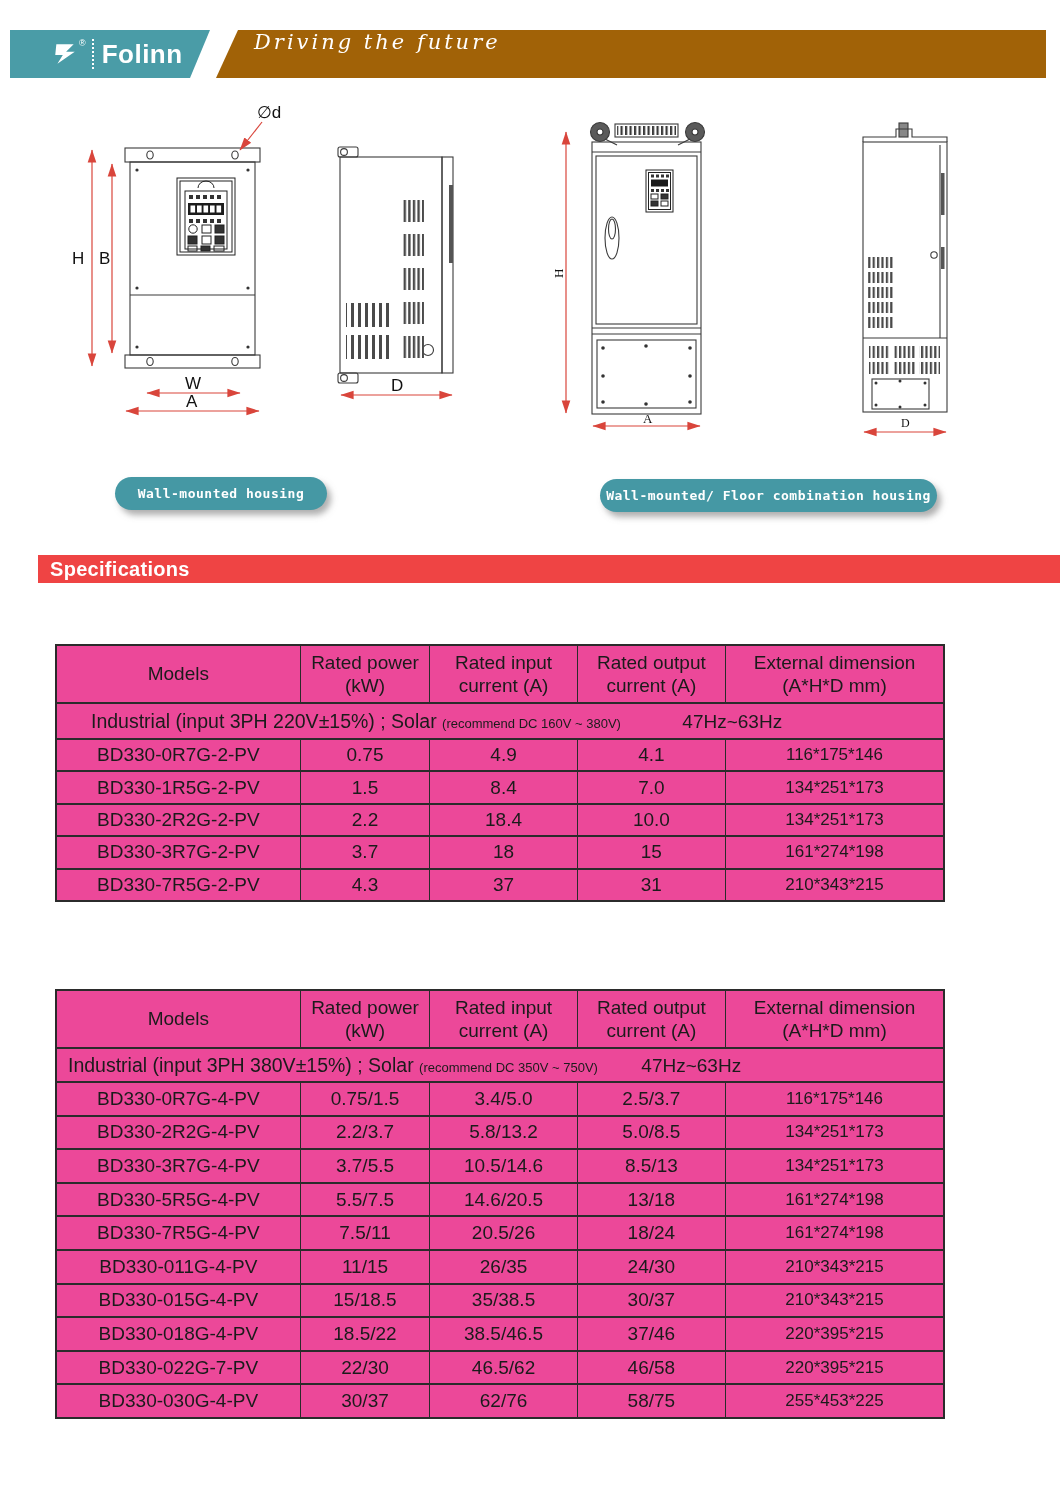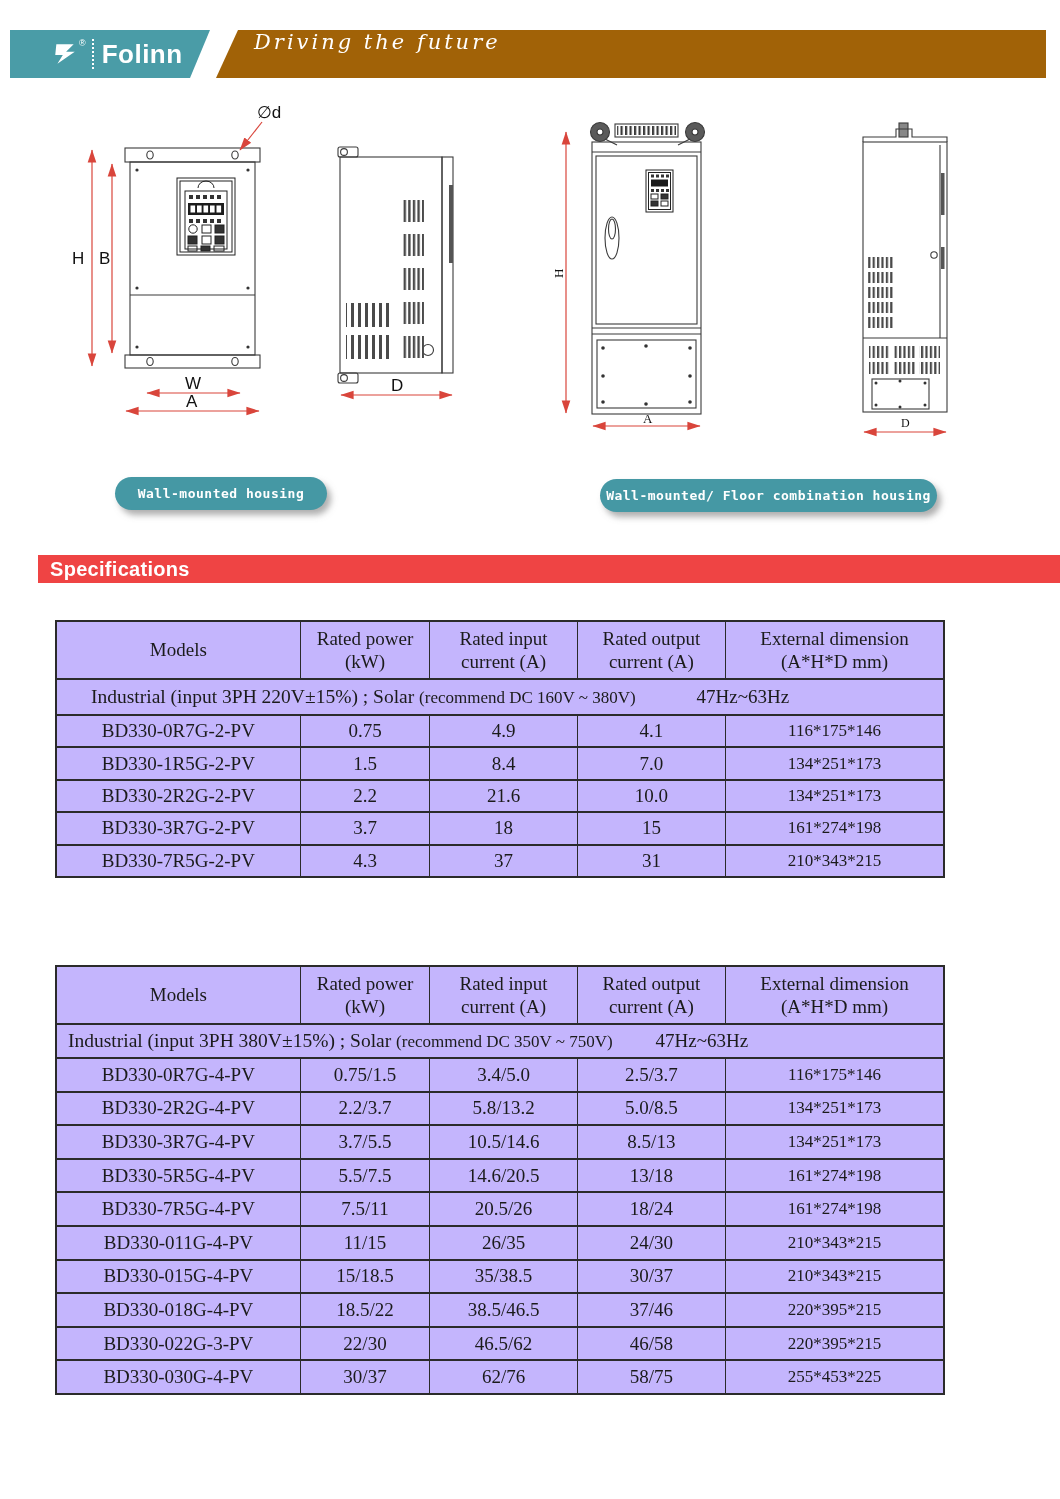--- a/index.html
+++ b/index.html
@@ -31,31 +31,31 @@
   .pill2{left:600px;top:479px;width:337px;height:33px;}
 
   
   .spec-bar{position:absolute;left:38px;top:555px;width:1022px;height:28px;background:#ef4444;
     display:flex;align-items:center;}
   .spec-bar span{color:#fff;font-family:"Liberation Sans",sans-serif;font-weight:bold;
     font-size:20px;padding-left:12px;letter-spacing:.3px;}
 
   
   table.spec-table{position:absolute;left:55px;width:890px;border-collapse:collapse;table-layout:fixed;
-    font-family:Liberation Serif, serif;color:#1b1b1b;background:#c4b5fd;border:2.5px solid #2b2b2b;}
+    font-family:Liberation Sans, sans-serif;color:#1b1b1b;background:#ec4899;border:2.5px solid #2b2b2b;margin-top:24px;}
   .t1{top:620px;}
   .t2{top:965px;}
   .spec-table th,.spec-table td{border:1.4px solid #2b2b2b;border-top-width:2.2px;border-bottom-width:2.2px;
     text-align:center;vertical-align:middle;padding:0;}
   .spec-table th{font-weight:normal;font-size:19px;height:56px;line-height:1.22;}
   .hl1,.hl2{display:block;}
   .bandrow td{text-align:left;font-size:19.5px;}
   .t1 .bandrow td{height:34px;padding-left:34px;}
   .t2 .bandrow td{height:32px;padding-left:11px;}
-  .bsub{font-size:17px;}
+  .bsub{font-size:13px;}
   .t1 .bfreq{margin-left:56px;font-size:19px;}
   .t2 .bfreq{margin-left:38px;font-size:19px;}
   .t1 tbody.rows td{height:30.4px;font-size:19px;}
   .t2 tbody.rows td{height:31.6px;font-size:19px;}
   tbody.rows td.dim-col{font-size:17px;}
 </style>
 </head>
 <body>
 
 <div class="page">
@@ -356,21 +356,21 @@
         <tr>
           <td>BD330-1R5G-2-PV</td>
           <td>1.5</td>
           <td>8.4</td>
           <td>7.0</td>
           <td class="dim-col">134*251*173</td>
         </tr>
         <tr>
           <td>BD330-2R2G-2-PV</td>
           <td>2.2</td>
-          <td>21.6</td>
+          <td>18.4</td>
           <td>10.0</td>
           <td class="dim-col">134*251*173</td>
         </tr>
         <tr>
           <td>BD330-3R7G-2-PV</td>
           <td>3.7</td>
           <td>18</td>
           <td>15</td>
           <td class="dim-col">161*274*198</td>
         </tr>
@@ -474,21 +474,21 @@
           <td class="dim-col">210*343*215</td>
         </tr>
         <tr>
           <td>BD330-018G-4-PV</td>
           <td>18.5/22</td>
           <td>38.5/46.5</td>
           <td>37/46</td>
           <td class="dim-col">220*395*215</td>
         </tr>
         <tr>
-          <td>BD330-022G-3-PV</td>
+          <td>BD330-022G-7-PV</td>
           <td>22/30</td>
           <td>46.5/62</td>
           <td>46/58</td>
           <td class="dim-col">220*395*215</td>
         </tr>
         <tr>
           <td>BD330-030G-4-PV</td>
           <td>30/37</td>
           <td>62/76</td>
           <td>58/75</td>

